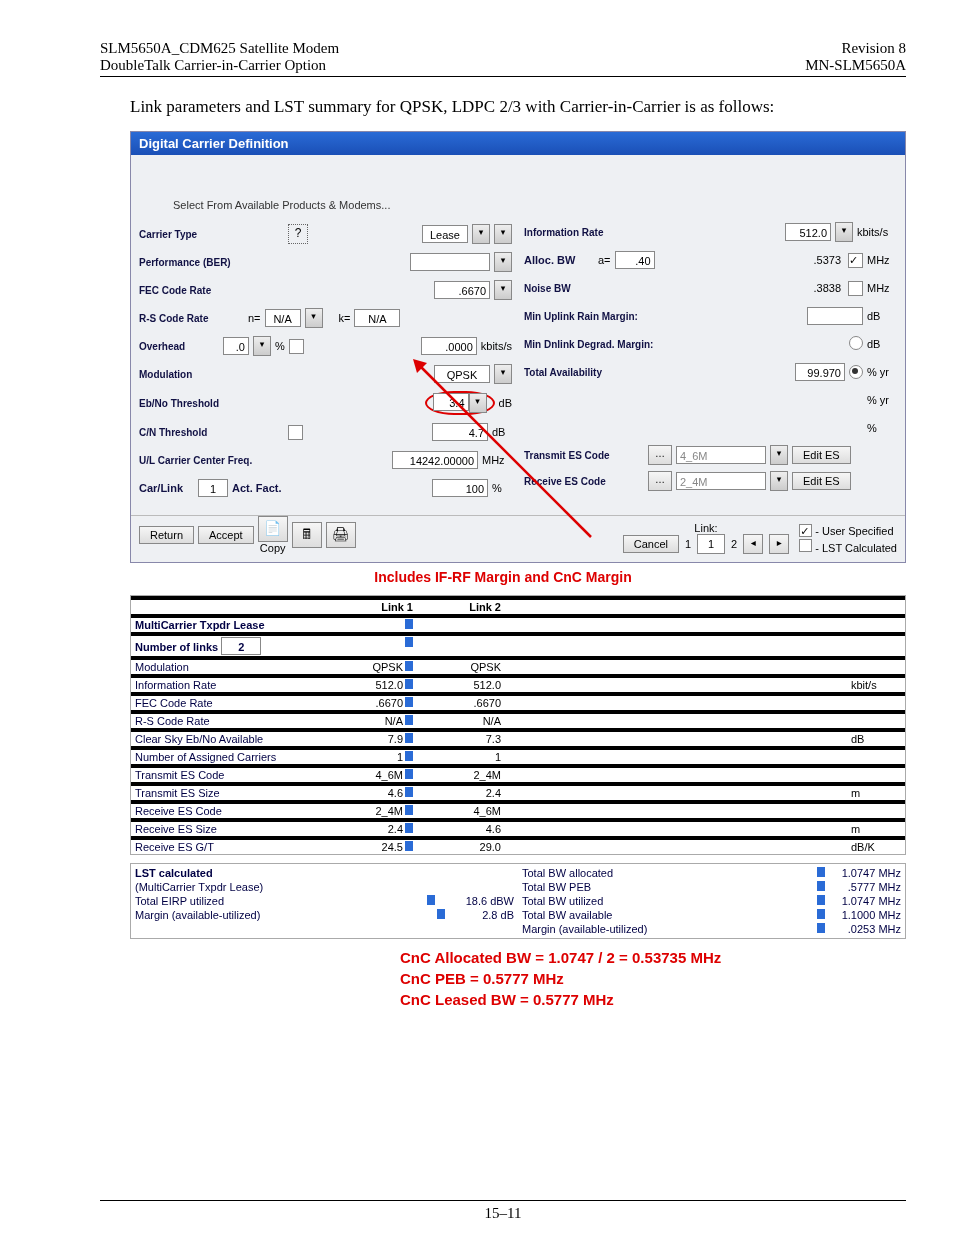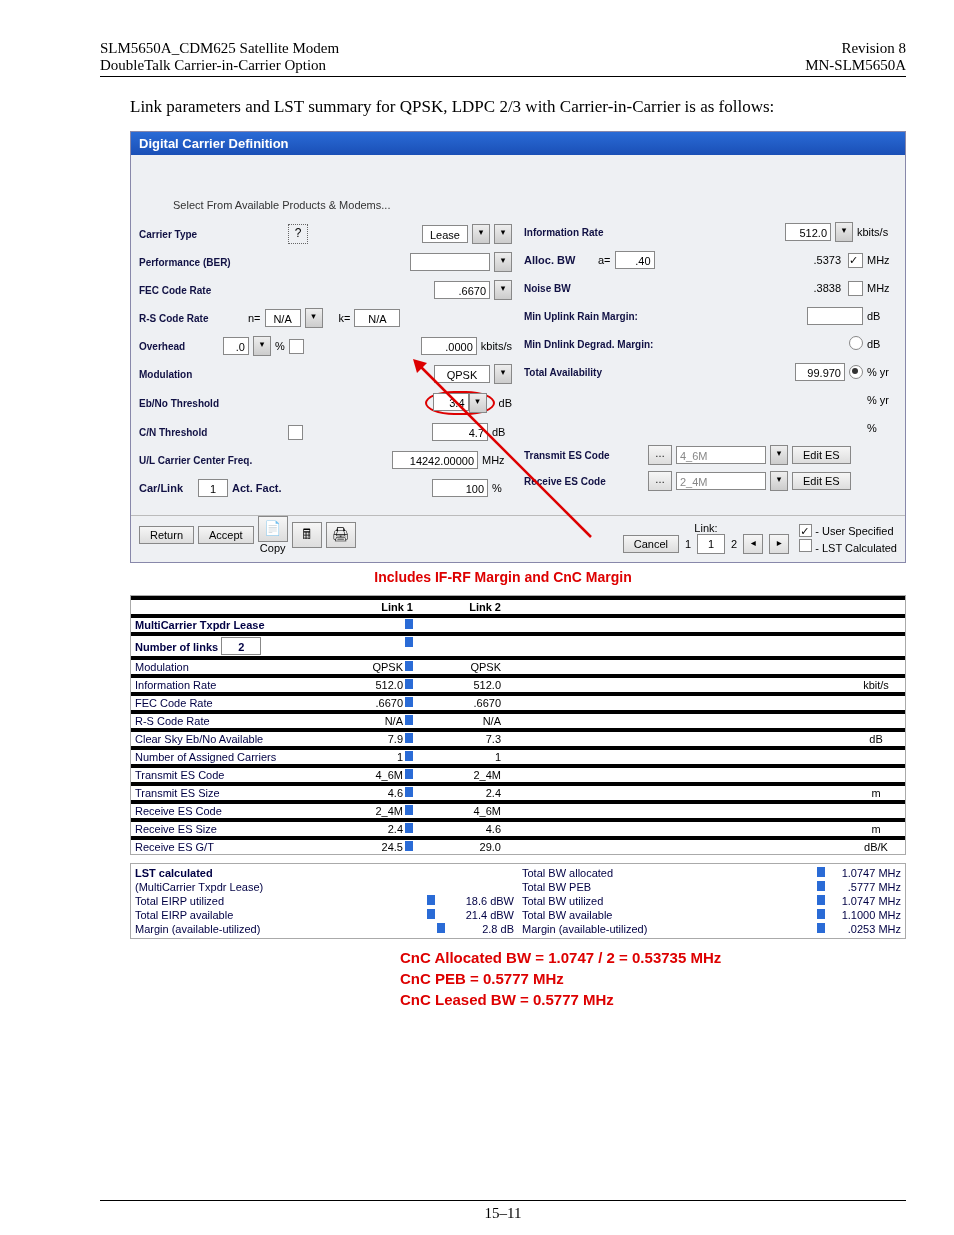--- a/index.html
+++ b/index.html
@@ -29,21 +29,21 @@
   .redNote{color:#d00;font-weight:bold;font-size:14px;margin:6px 0 10px 0;}
   .section{border:1px solid #aaa;background:#fff;font-size:11px;margin:4px 0 8px 30px;}
   .secTitle{font-weight:bold;color:#004;padding:2px 4px;border-bottom:1px solid #aaa;font-size:12px;}
   .secRow{display:flex;border-top:4px solid #000000;}
   .secRow > div{padding:1px 4px;}
   .secLbl{width:200px;color:#004;}
   .secLblBold{width:200px;color:#004;font-weight:bold;}
   .secV1{width:70px;text-align:right;}
   .secV2{width:80px;text-align:right;}
   .secSp{flex:1;}
-  .secU{width:50px;text-align:center;}
+  .secU{width:50px;text-align:left;}
   .flagL{display:inline-block;width:8px;height:10px;background:#2a6bd6;margin-left:2px;}
   .flagR{display:inline-block;width:8px;height:10px;background:#2a6bd6;margin-right:2px;}
   .totRow{display:flex;}
   .totCol{flex:1;padding:2px 4px;}
   .totLine{display:flex;justify-content:space-between;align-items:center;padding:1px 0;color:#004;}
   .redCnC{color:#d00;font-weight:bold;font-size:15px;margin-left:300px;line-height:1.4;}
   .pFoot{text-align:center;font-family:"Times New Roman",serif;font-size:15px;}
   .linkRow{display:flex;align-items:center;gap:6px;}
   .linkInp{display:inline-block;width:26px;height:18px;border:1px solid #888;background:#fff;text-align:center;line-height:18px;font-size:11px;}
   .arrowBtn{display:inline-block;width:18px;height:18px;border:1px solid #888;background:linear-gradient(#f6f6f6,#ddd);text-align:center;font-size:10px;line-height:16px;}
@@ -384,24 +384,20 @@
           </div>
           <div class="totLine">
             <span>(MultiCarrier Txpdr Lease)</span>
             <span></span>
           </div>
           <div class="totLine">
             <span>Total EIRP utilized</span>
             <span><span class="flagR"></span><span style="display: inline-block; width: 50px; text-align: right;">18.6</span><span> dBW</span></span>
           </div>
           <div class="totLine">
-            <span>Total EIRP available</span>
-            <span><span class="flagR"></span><span style="display: inline-block; width: 50px; text-align: right;">21.4</span><span> dBW</span></span>
-          </div>
-          <div class="totLine">
             <span>Margin (available-utilized)</span>
             <span><span class="flagR"></span><span style="display: inline-block; width: 50px; text-align: right;">2.8</span><span> dB</span></span>
           </div>
         </div>
       <div class="totCol" id="totRight">
           <div class="totLine">
             <span>Total BW allocated</span>
             <span><span class="flagL"></span><span style="display: inline-block; width: 50px; text-align: right;">1.0747</span><span> MHz</span></span>
           </div>
           <div class="totLine">

